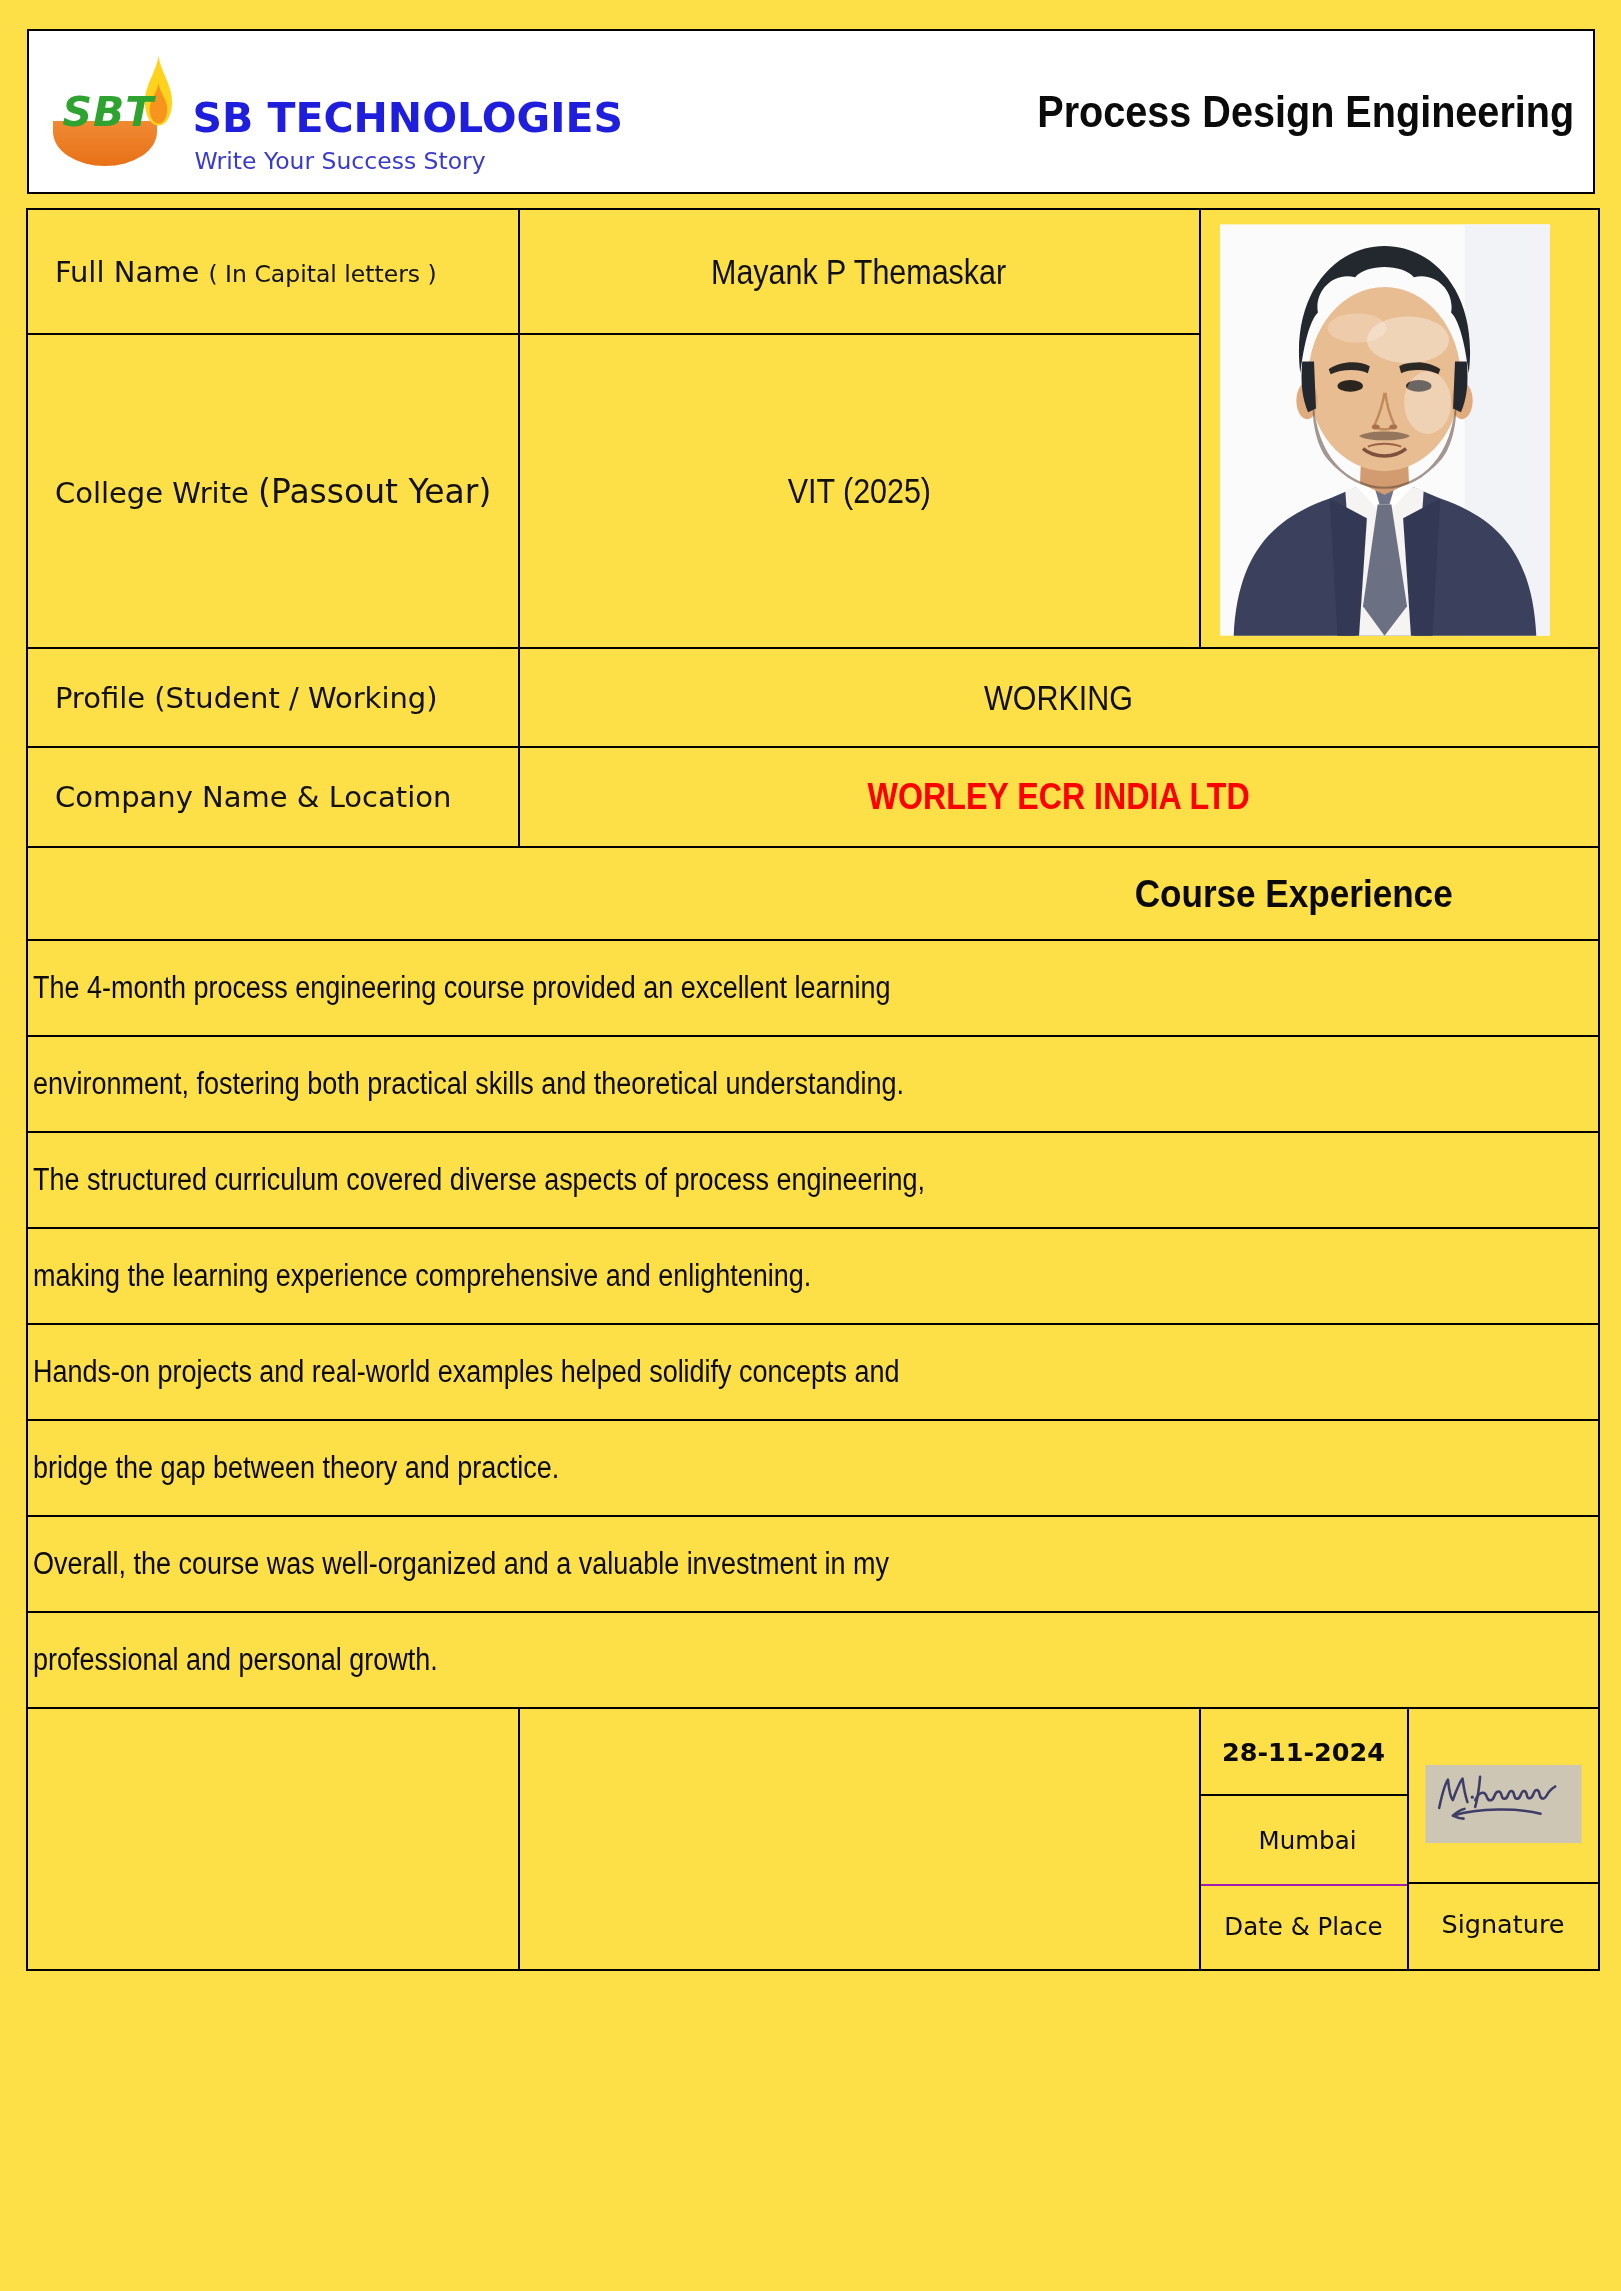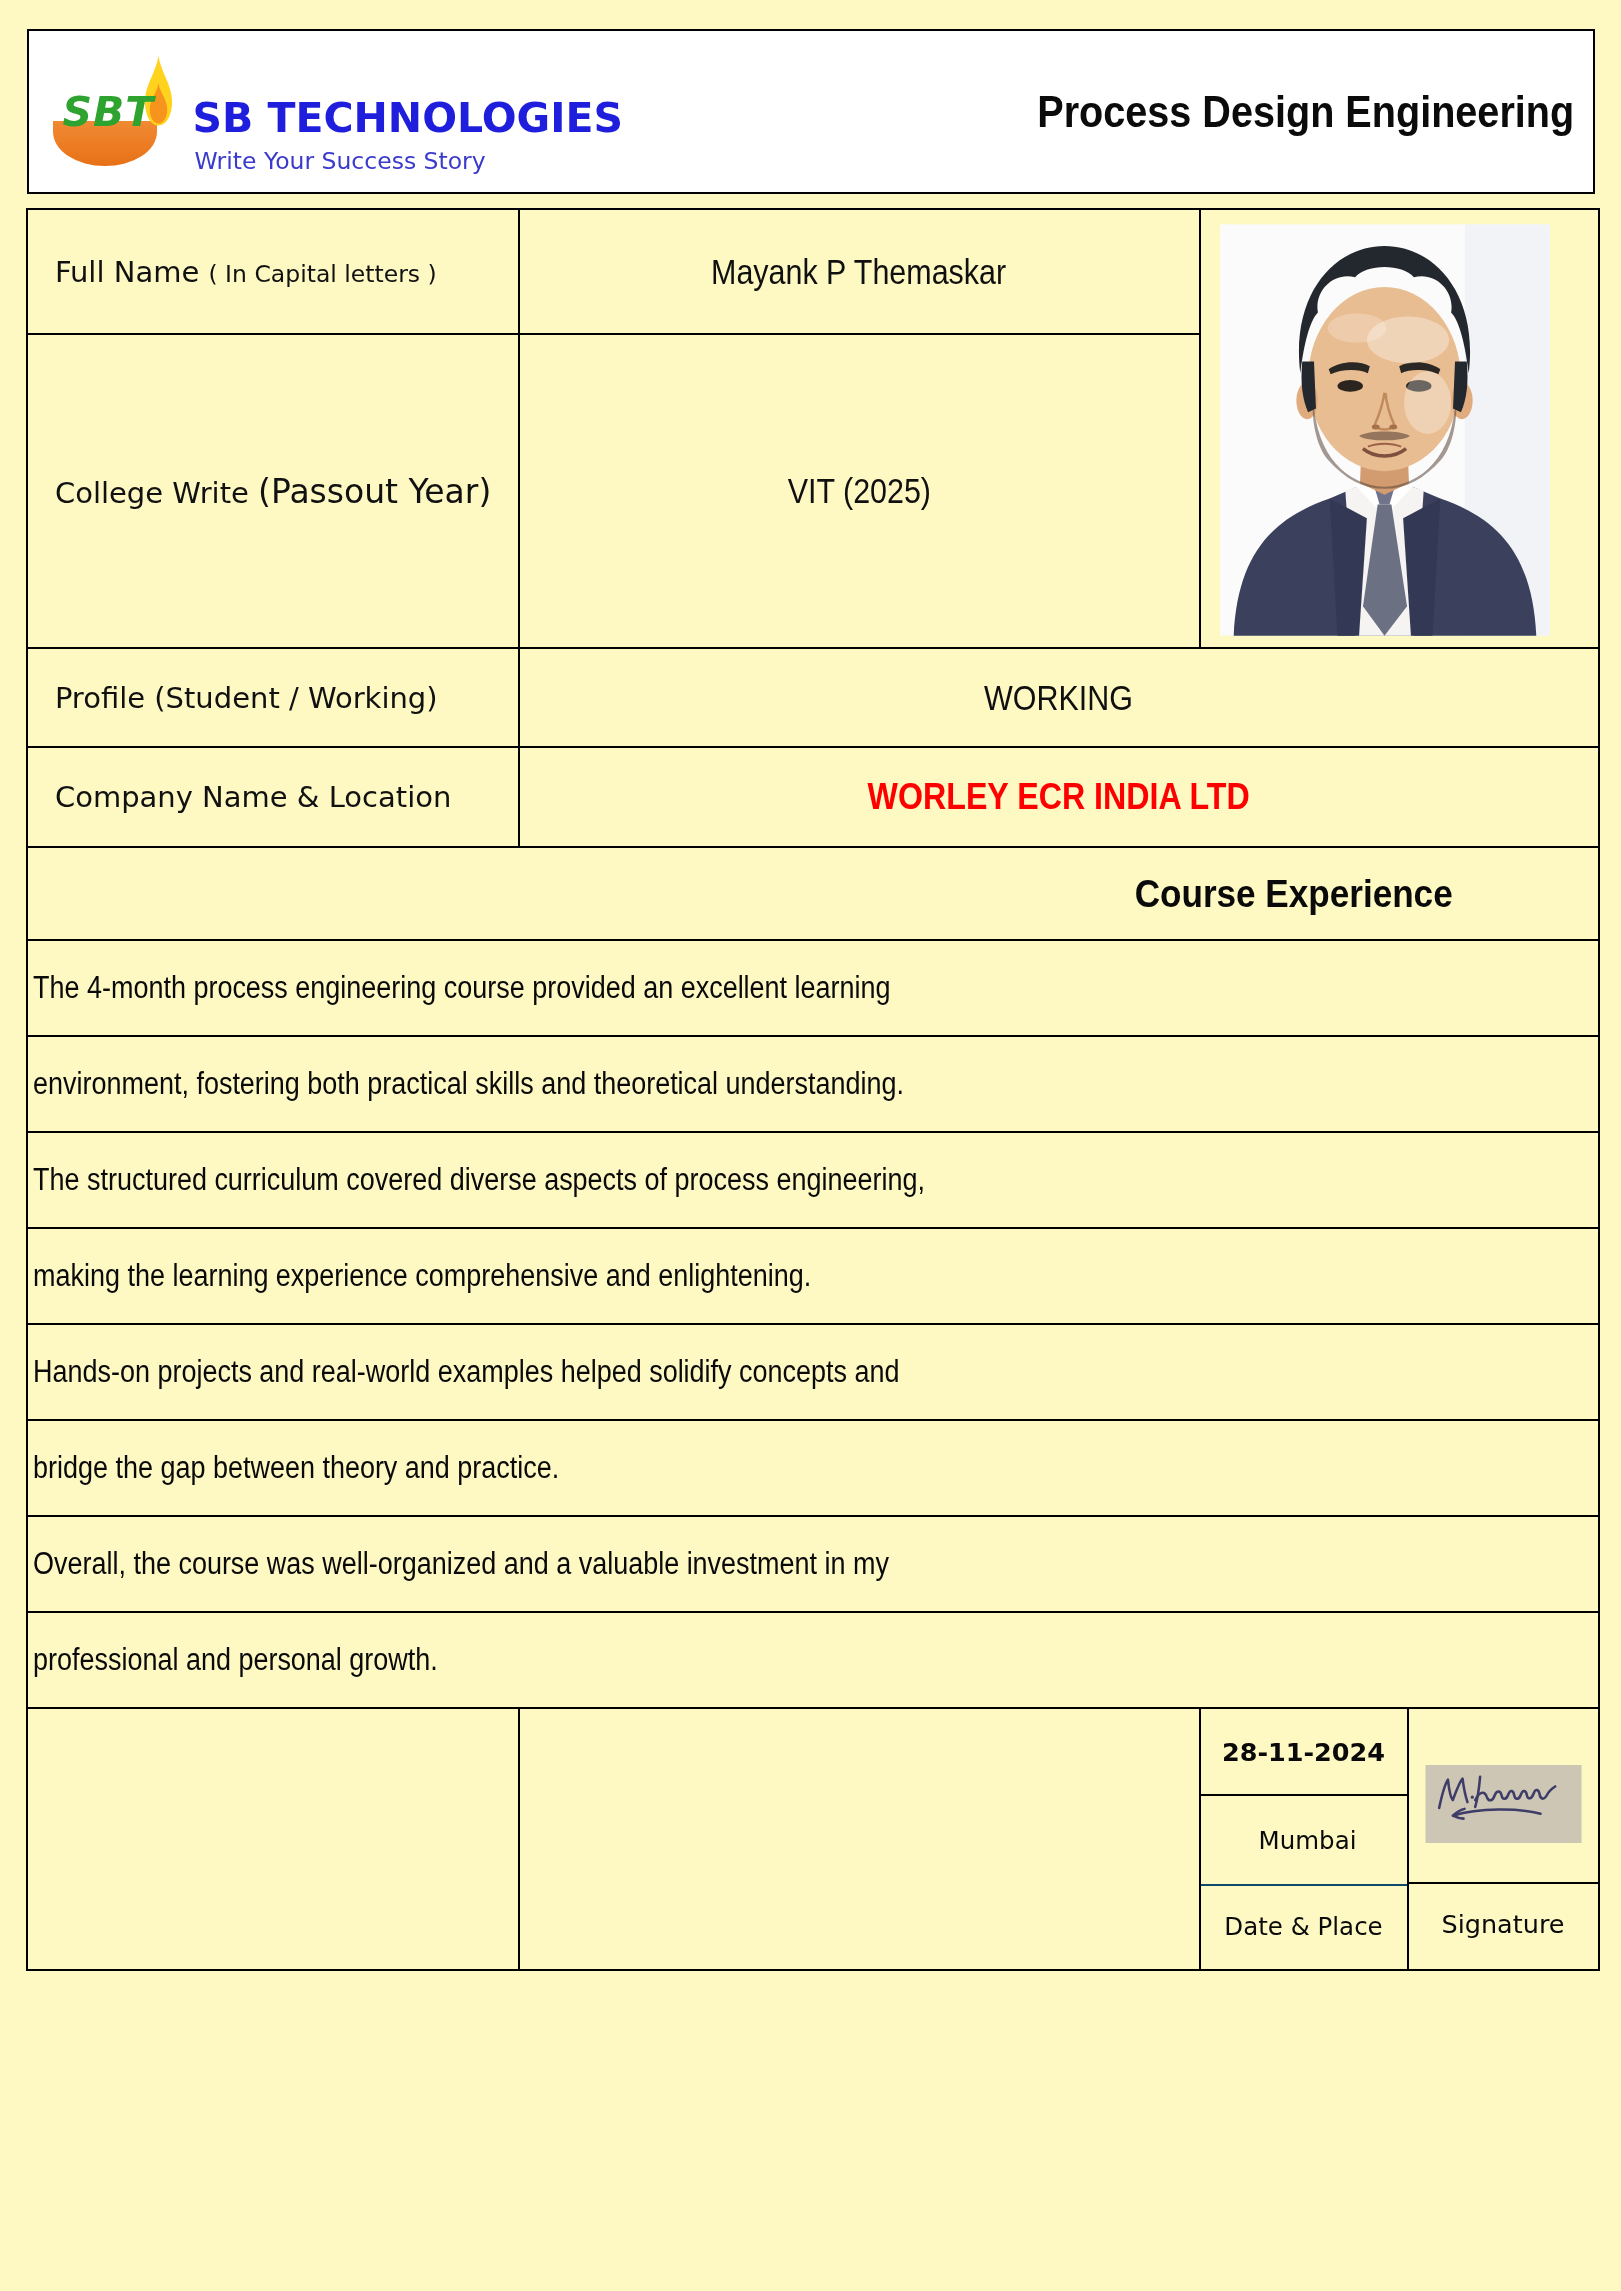--- a/index.html
+++ b/index.html
@@ -1,16 +1,16 @@
 <!DOCTYPE html>
 <html><head>
 <meta charset="utf-8">
 <style>
   html,body{margin:0;padding:0;background:#ffffff;}
-  .page{position:relative;width:1621px;height:2292px;background:#fef9c3;
+  .page{position:relative;width:1621px;height:2292px;background:#fde047;
         font-family:"DejaVu Sans",sans-serif;color:#0a0a0a;overflow:hidden;}
 
   
   .header-box{position:absolute;left:27.4px;top:29px;width:1564px;height:161px;
               border:2.9px solid #000;background:#fff;}
   .logo-sbt{position:absolute;left:33px;top:57px;font:italic 700 41px "DejaVu Sans",sans-serif;
             letter-spacing:1px;}
   .logo-bowl{position:absolute;left:23.5px;top:90px;width:104px;height:45px;
              border-radius:0 0 108px 108px / 0 0 71px 71px;}
   .logo-flame{position:absolute;left:114px;top:23.5px;}
@@ -38,21 +38,21 @@
   .text-row td{padding-left:5.9px !important;border-radius:23px;}
   .text-row .cond{font-size:31px;}
 
   .photo-cell{vertical-align:top !important;}
   .photo-wrap{margin:13.7px 0 0 19.6px;width:330px;height:412px;}
 
   
   .footer-cell{vertical-align:top !important;margin-top:40px;}
   .dc-cell{display:flex;align-items:center;justify-content:center;}
   .dc-date{height:85px;border-bottom:2px solid #000;font:700 25.5px "DejaVu Sans",sans-serif;}
-  .dc-place{height:88px;border-bottom:2px solid #0c4a6e;font:400 24.5px "DejaVu Sans",sans-serif;padding-left:8px;}
+  .dc-place{height:88px;border-bottom:2px solid #a21caf;font:400 24.5px "DejaVu Sans",sans-serif;padding-left:8px;}
   .dc-label{height:80px;font:400 24.5px "DejaVu Sans",sans-serif;}
   .sig-area{height:173px;border-bottom:2px solid #000;display:flex;justify-content:center;}
   .sig-area svg{margin-top:56px;}
   .sig-label{height:80px;display:flex;align-items:center;justify-content:center;
              font:400 25.5px "DejaVu Sans",sans-serif;}
 </style>
 </head>
 <body>
 
 <div class="page">

